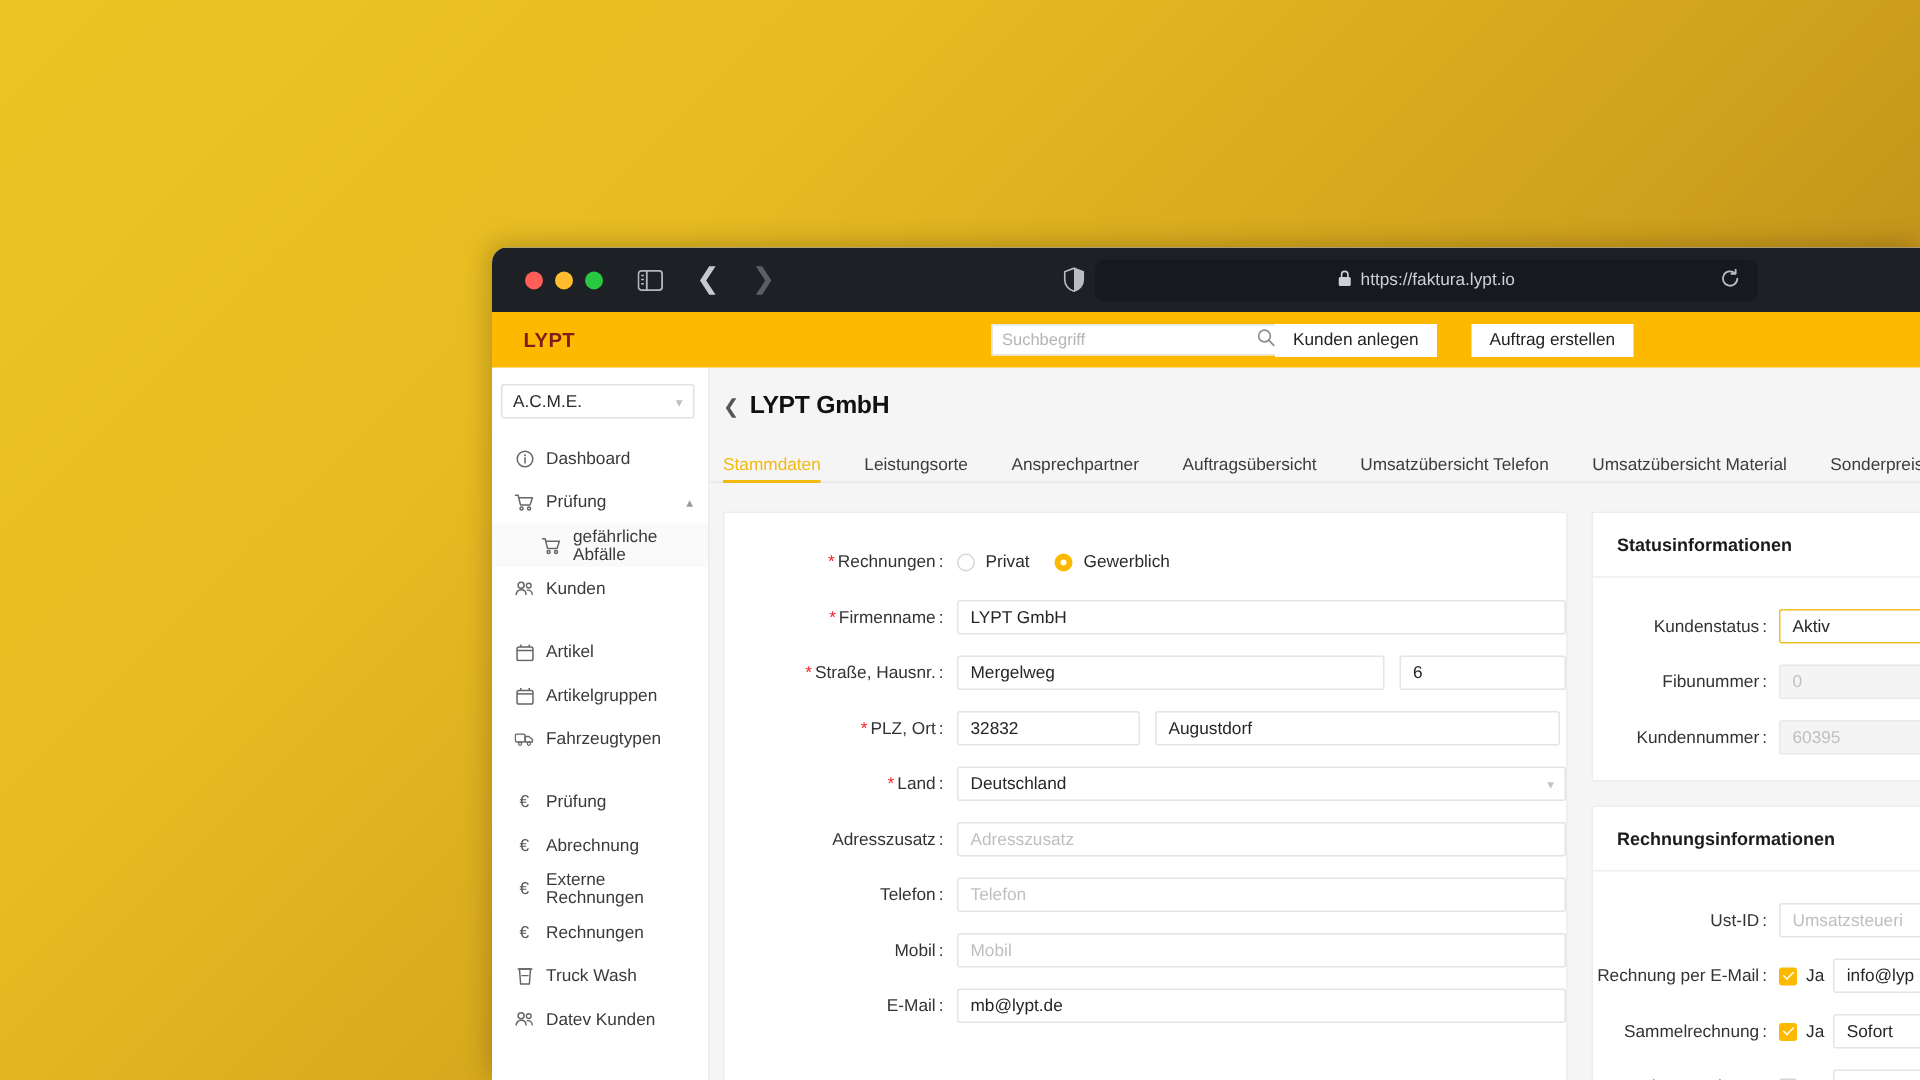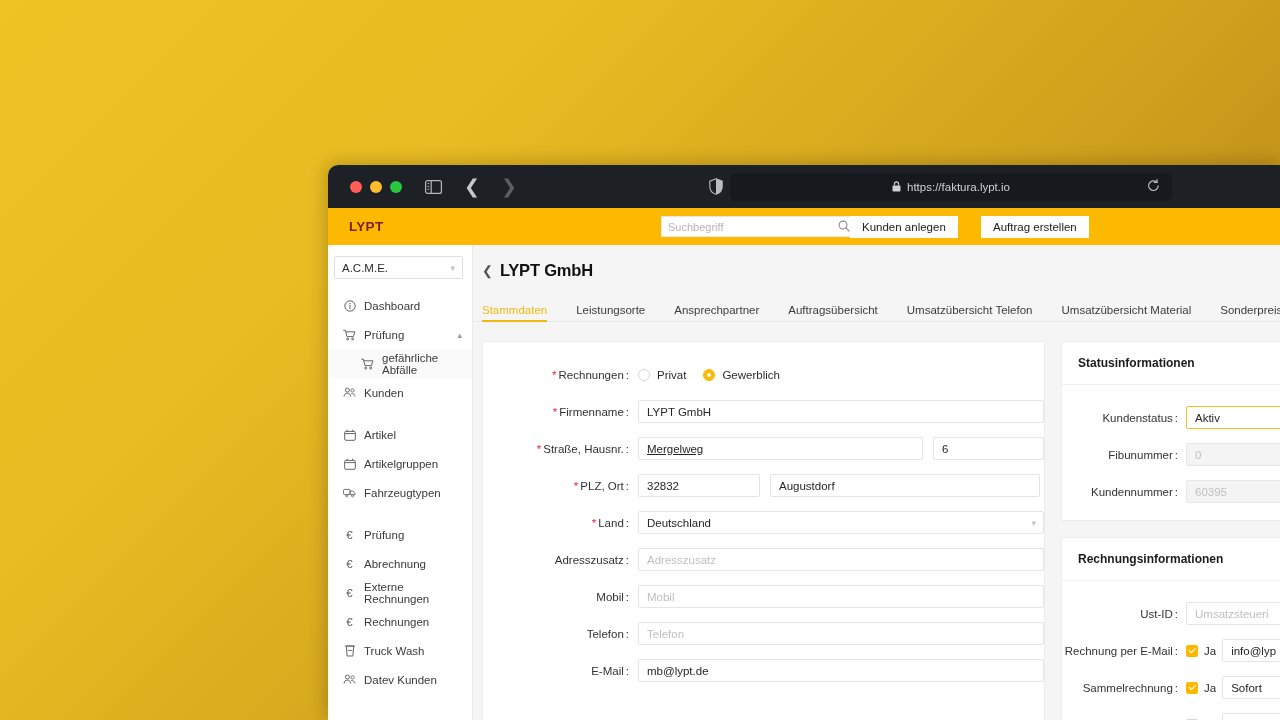--- a/index.html
+++ b/index.html
@@ -210,21 +210,21 @@
     outline: none;
     width: 100%;
   }
   .inp.ph { color: #bfbfbf; }
   .inp.disabled { background: #f4f4f4; color: #bfbfbf; border-color: #e8e8e8; }
   .inp.focused { border-color: #f0c024; }
   .inp.select { position: relative; padding-right: 20px; }
   .inp.select .caret { position: absolute; right: 7px; color: #c4c4c4; font-size: 9px; }
 
   .w-full { width: 406px; }
-  .w-street { width: 285px; text-decoration: underline; }
+  .w-street { width: 285px; }
   .w-housenr { width: 111px; }
   .w-plz { width: 122px; }
   .w-city { width: 270px; }
 
   
   .radio-wrap { display: flex; align-items: center; gap: 17px; }
   .radio { display: flex; align-items: flex-start; gap: 7px; cursor: pointer; }
   .radio .bullet {
     width: 12px; height: 12px; border-radius: 50%;
     border: 1px solid #d6d6d6; background: #fff;
@@ -549,33 +549,33 @@
               <div class="flabel">
                 <span>Adresszusatz</span><span class="colon">:</span>
               </div>
               <div class="fctrl">
                 <div class="inp ph w-full">Adresszusatz</div>
               </div>
             </div>
 
             <div class="frow">
               <div class="flabel">
+                <span>Telefon</span><span class="colon">:</span>
+              </div>
+              <div class="fctrl">
+                <div class="inp ph w-full">Telefon</div>
+              </div>
+            </div>
+
+            <div class="frow">
+              <div class="flabel">
                 <span>Mobil</span><span class="colon">:</span>
               </div>
               <div class="fctrl">
                 <div class="inp ph w-full">Mobil</div>
-              </div>
-            </div>
-
-            <div class="frow">
-              <div class="flabel">
-                <span>Telefon</span><span class="colon">:</span>
-              </div>
-              <div class="fctrl">
-                <div class="inp ph w-full">Telefon</div>
               </div>
             </div>
 
             <div class="frow">
               <div class="flabel">
                 <span>E-Mail</span><span class="colon">:</span>
               </div>
               <div class="fctrl">
                 <div class="inp w-full">mb@lypt.de</div>
               </div>

